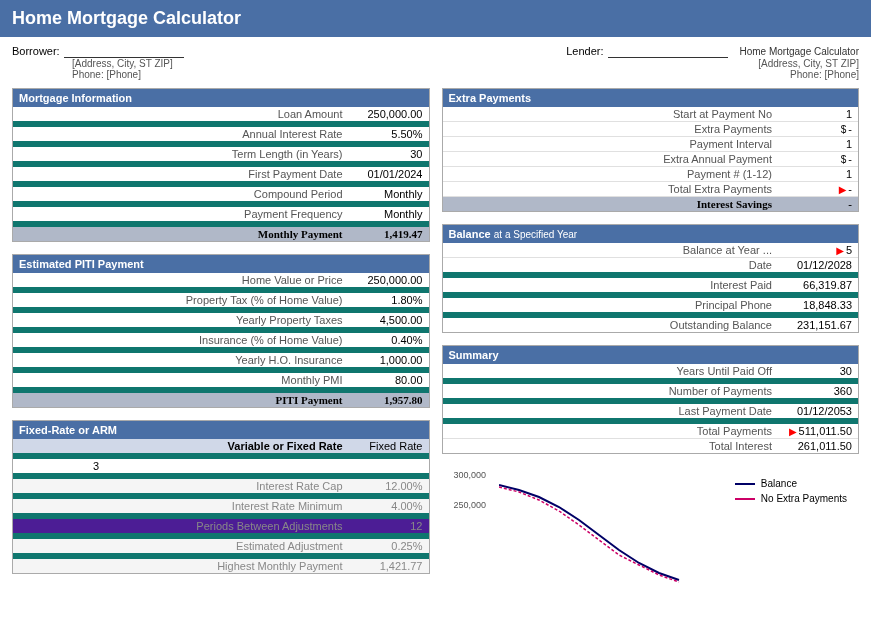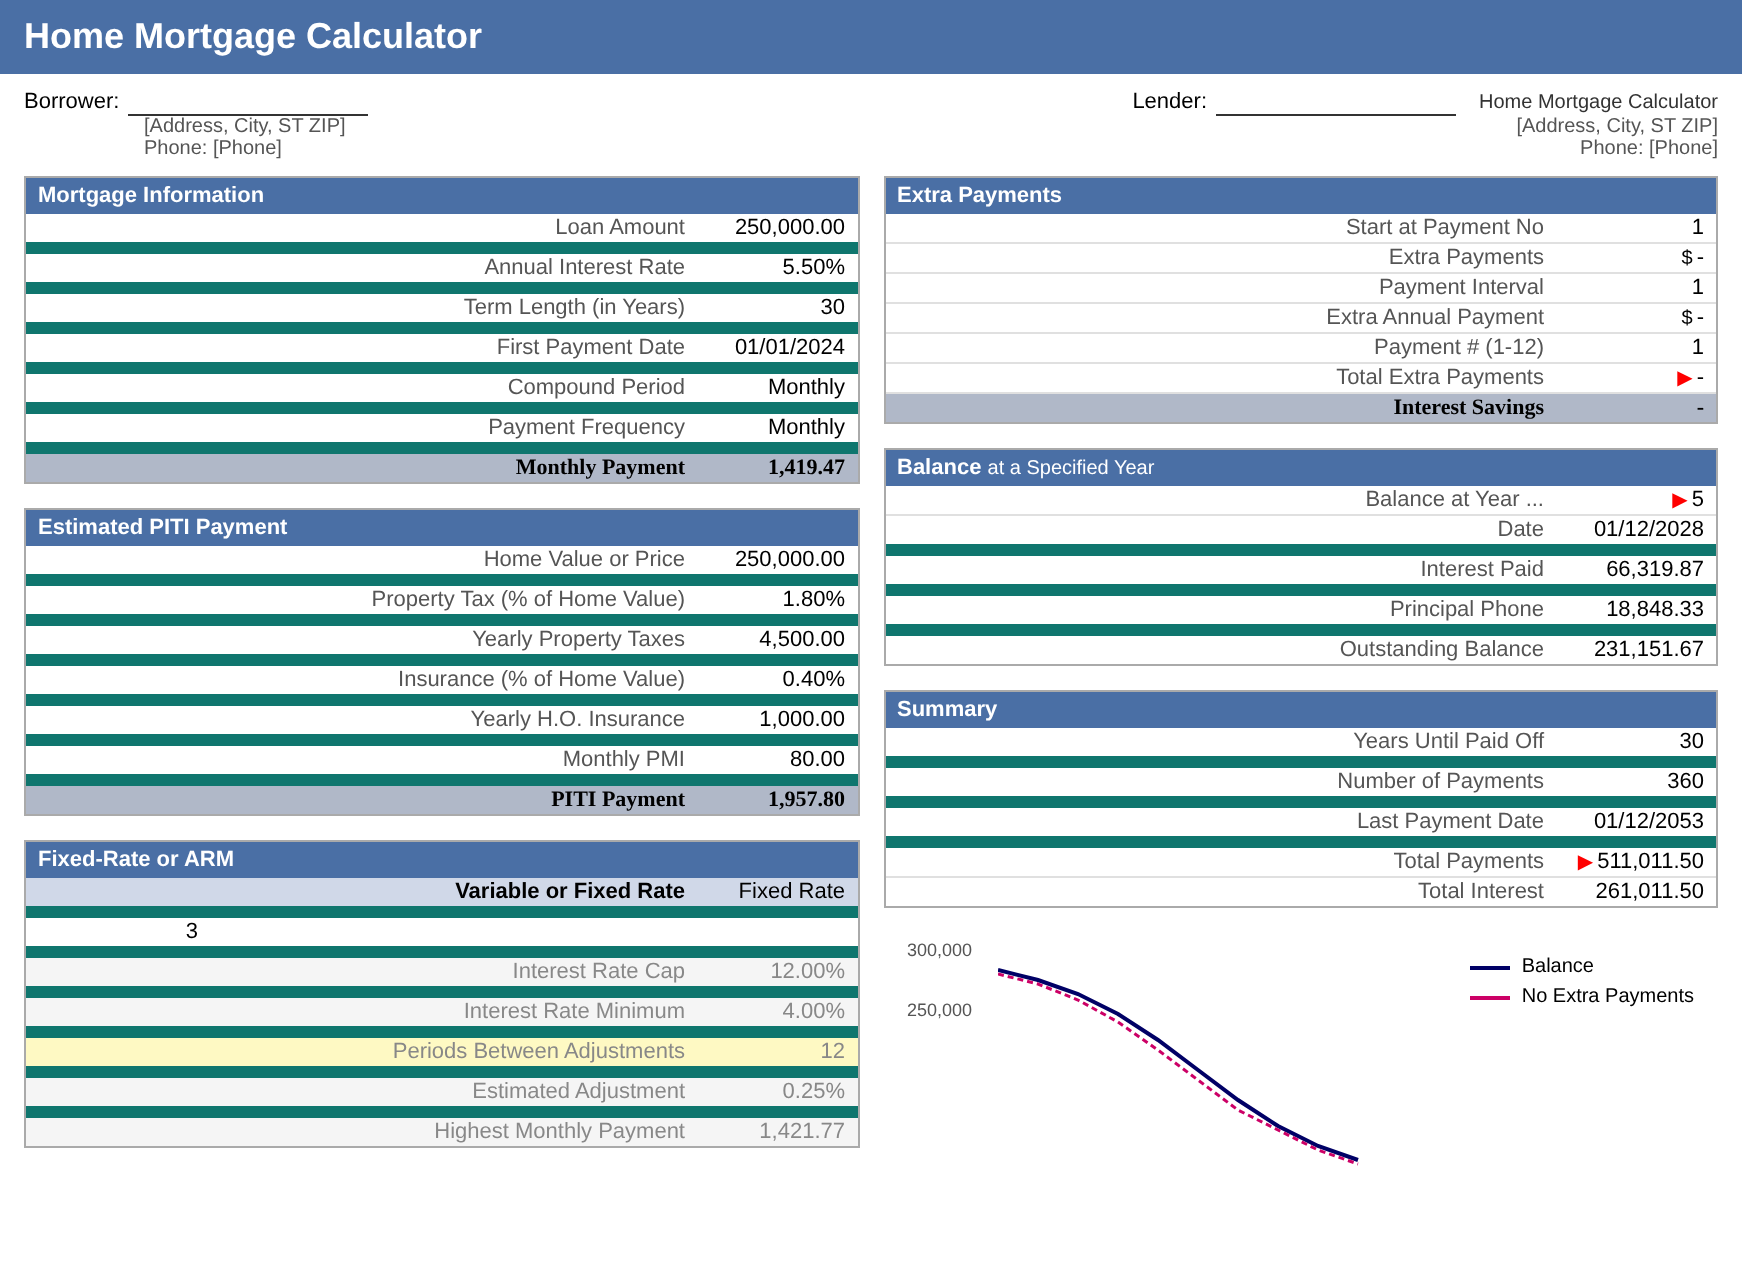--- a/index.html
+++ b/index.html
@@ -318,21 +318,21 @@
           <span class="row-value">3</span>
         </div>
         <div class="data-row arm-gray" style="color:#888; background:#f5f5f5;">
           <span class="row-label" style="color:#888;">Interest Rate Cap</span>
           <span class="row-value">12.00%</span>
         </div>
         <div class="data-row arm-gray" style="color:#888; background:#f5f5f5;">
           <span class="row-label" style="color:#888;">Interest Rate Minimum</span>
           <span class="row-value">4.00%</span>
         </div>
-        <div class="data-row arm-gray" style="color:#888; background:#fef9c3;">
+        <div class="data-row arm-gray" style="color:#888; background:#4c1d95;">
           <span class="row-label" style="color:#888;">Periods Between Adjustments</span>
           <span class="row-value">12</span>
         </div>
         <div class="data-row arm-gray" style="color:#888; background:#f5f5f5;">
           <span class="row-label" style="color:#888;">Estimated Adjustment</span>
           <span class="row-value">0.25%</span>
         </div>
         <div class="data-row arm-gray" style="color:#888; background:#f5f5f5;">
           <span class="row-label" style="color:#888;">Highest Monthly Payment</span>
           <span class="row-value">1,421.77</span>

